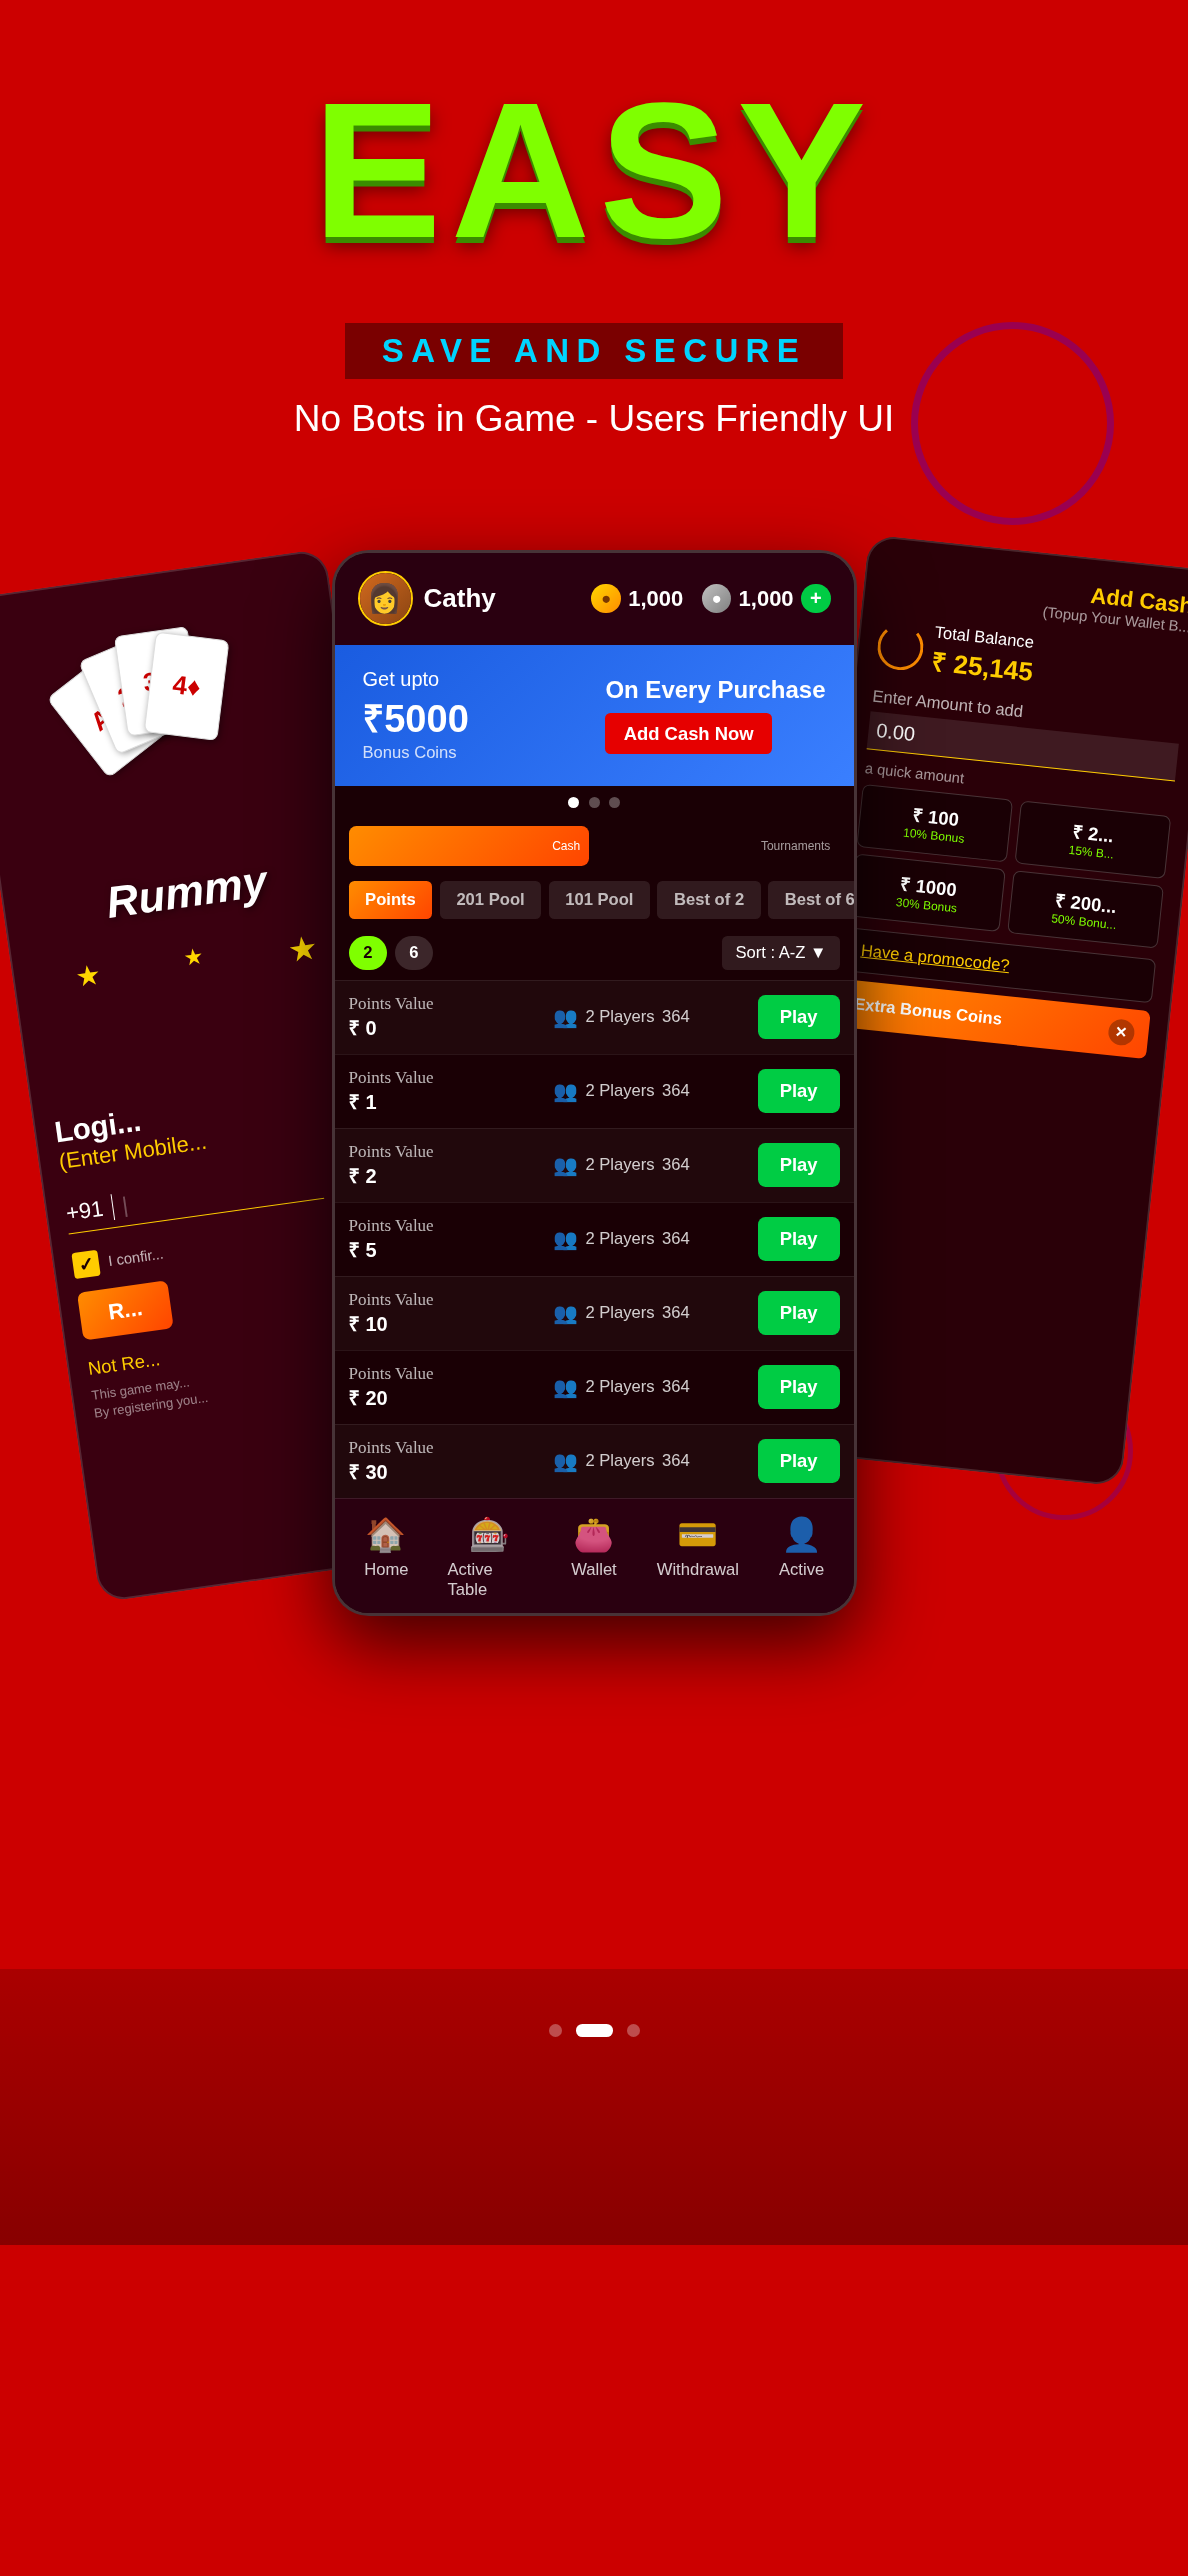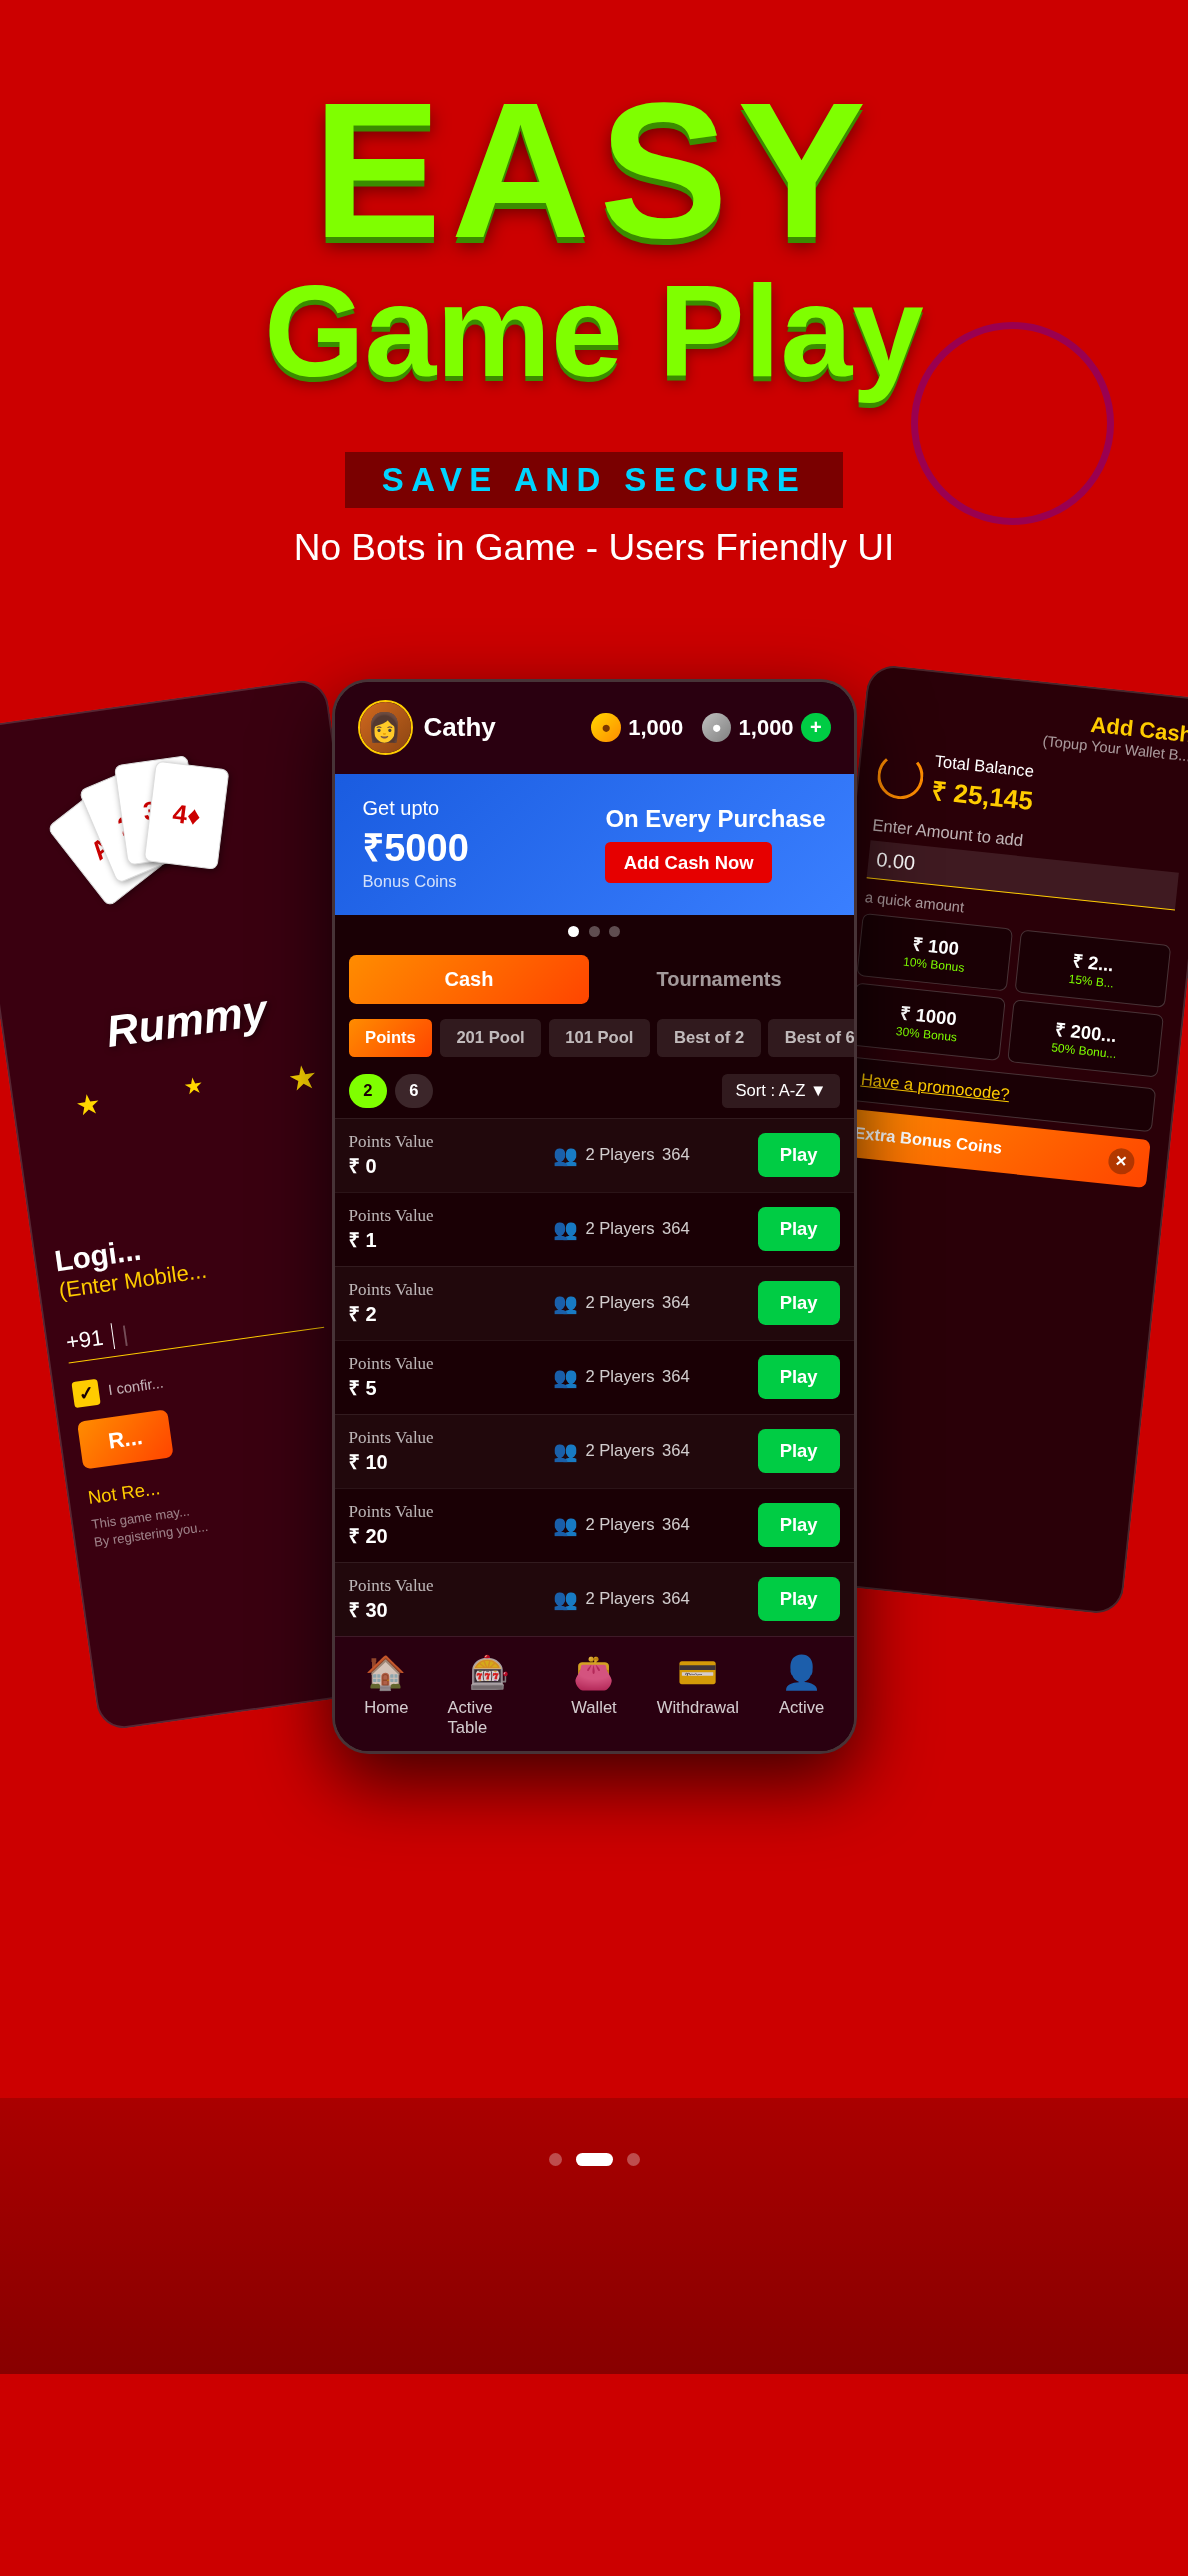--- a/index.html
+++ b/index.html
@@ -275,24 +275,24 @@
       background: #1a0005;
       padding: 7.4px 14px;
       gap: 9.2px;
     }
 
     .tab-btn {
       flex: 1;
       padding: 13px 9.2px;
       border-radius: 7.4px;
       border: none;
-      font-size: 20px;
-      font-weight: 700;
+      font-size: 12px;
+      font-weight: 400;
       cursor: pointer;
-      text-align: center;
+      text-align: right;
     }
 
     .tab-btn.active {
       background: linear-gradient(135deg, #ff8c00, #ff4500);
       color: white;
     }
 
     .tab-btn.inactive {
       background: transparent;
       color: rgba(255,255,255,0.6);
@@ -518,21 +518,20 @@
   </style>
 </head>
 <body>
 
 <div class="hero-section">
 
   <div class="circle-deco-1"></div>
   <div class="circle-deco-2"></div>
 
   <span class="easy-text">EASY</span>
-  <span class="gameplay-text">Game Play</span>
   <div style="margin-top: 28px;">
     <div class="save-secure-bar">
       <span class="save-secure-text">SAVE AND SECURE</span>
     </div>
   </div>
   <p class="subtitle-text">No Bots in Game - Users Friendly UI</p>
 </div>
 
 <div class="phone-area">
 

